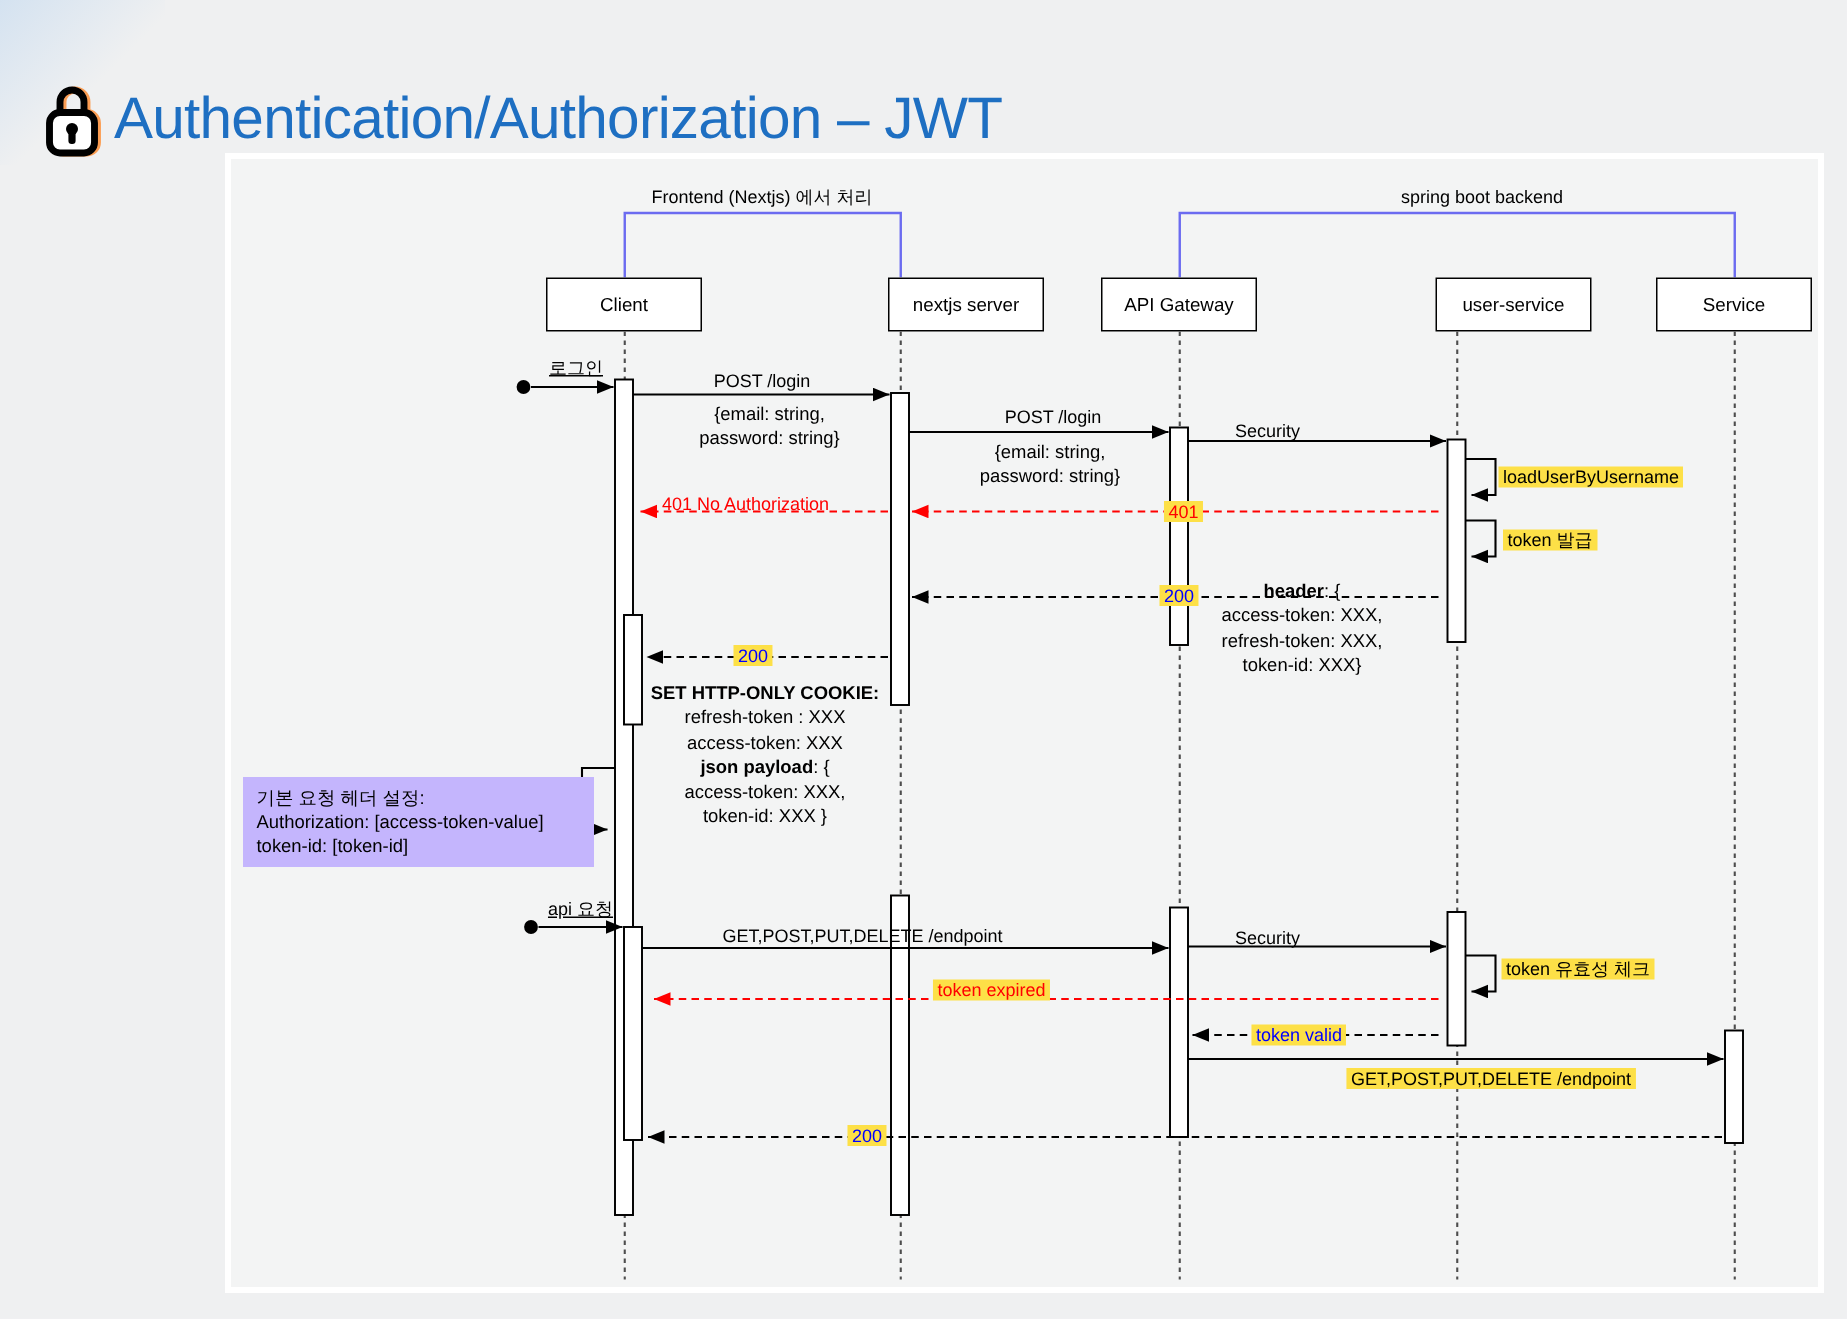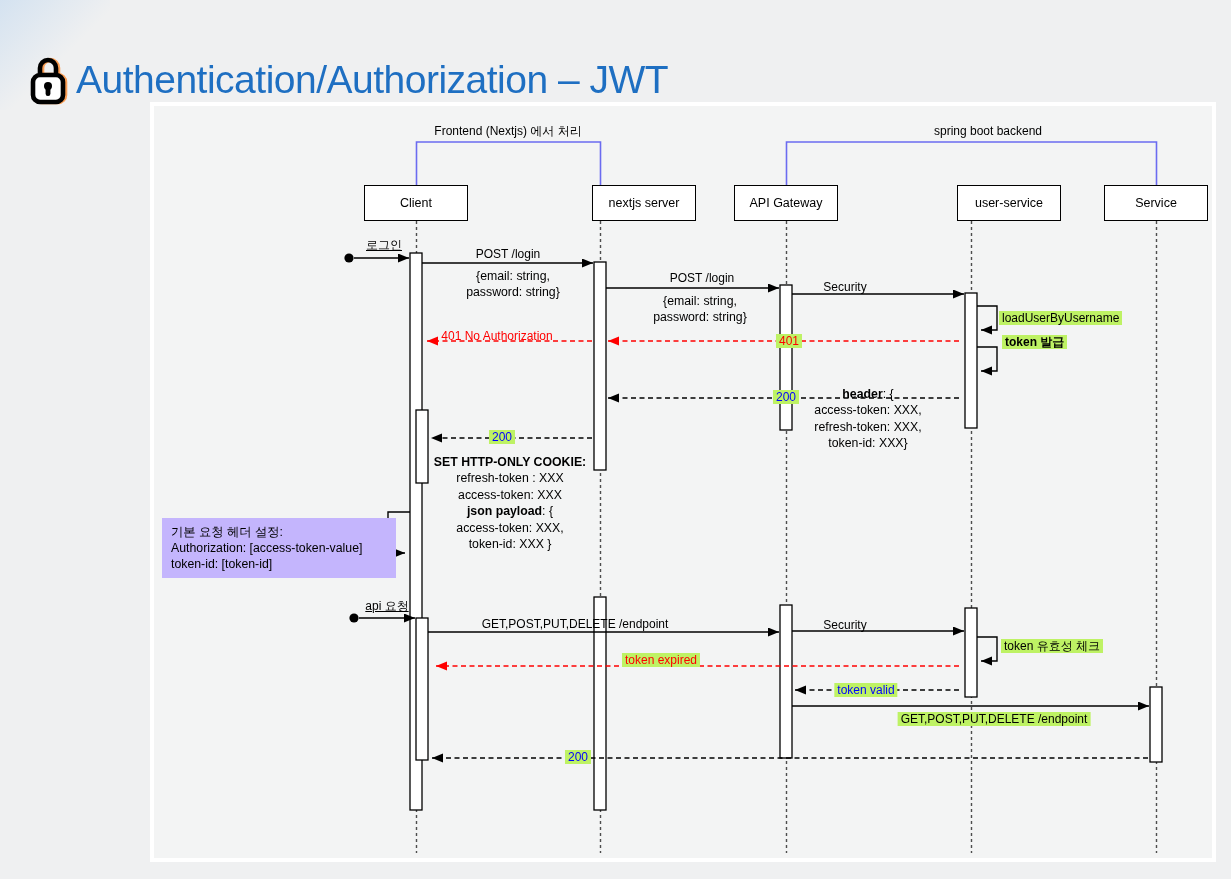--- a/index.html
+++ b/index.html
@@ -11,21 +11,21 @@
   .lock{width:40px;height:50px;filter:drop-shadow(2px 0 0 rgba(255,130,30,.75));}
   .page-title{font-size:39px;font-weight:400;color:#1e6fc2;letter-spacing:-0.5px;white-space:nowrap;}
   .panel{position:absolute;left:150px;top:102px;width:1066px;height:760px;
          background:#f3f4f4;border:4px solid #ffffff;box-sizing:border-box;}
   svg.canvas{position:absolute;left:0;top:0;width:1231px;height:879px;}
   .pbox{position:absolute;top:185px;width:104px;height:36px;background:#fff;border:1.5px solid #000;
         box-sizing:border-box;display:flex;align-items:center;justify-content:center;
         font-size:12.5px;font-weight:500;}
   .lbl{position:absolute;font-size:12px;white-space:nowrap;transform:translateX(-50%);line-height:14px;}
   .lbl-left{position:absolute;font-size:12px;white-space:nowrap;line-height:14px;}
-  .wbg2{background:#bef264;padding:0 3px;}
+  .wbg2{background:#fde047;padding:0 3px;}
   .red{color:#ff0000;}
   .blue{color:#0000ff;}
   .underline{text-decoration:underline;}
   .note-block{position:absolute;transform:translateX(-50%);text-align:center;font-size:12.3px;line-height:16.4px;white-space:nowrap;}
   .b{font-weight:bold;}
   .white-note{position:absolute;background:#c4b5fd;font-size:12.3px;line-height:16px;padding:6px 9px;white-space:nowrap;}
   .white-note.center{text-align:center;}
 </style>
 </head>
 <body>
@@ -139,21 +139,21 @@
   </div>
   <div class="lbl" style="left:702px;top:271px;">POST /login</div>
   <div class="note-block" style="left:700px;top:293px;">
     <div>{email: string,</div>
     <div>password: string}</div>
   </div>
   <div class="lbl" style="left:845px;top:280px;">Security</div>
   <div class="lbl-left wbg2" style="left:999px;top:311px;">loadUserByUsername</div>
   <div class="lbl red" style="left:497px;top:329px;">401 No Authorization</div>
   <div class="lbl red wbg2" style="left:789px;top:334px;">401</div>
-  <div class="lbl-left wbg2" style="left:1002px;top:335px;font-weight:bold;">token 발급</div>
+  <div class="lbl-left wbg2" style="left:1002px;top:353px;">token 발급</div>
   <div class="lbl blue wbg2" style="left:786px;top:390px;">200</div>
 
   <div class="note-block" style="left:868px;top:386px;">
     <div><span class="b">header</span><span>: {</span></div>
     <div>access-token: XXX,</div>
     <div>refresh-token: XXX,</div>
     <div>token-id: XXX}</div>
   </div>
 
   <div class="lbl blue wbg2" style="left:502px;top:430px;">200</div>

